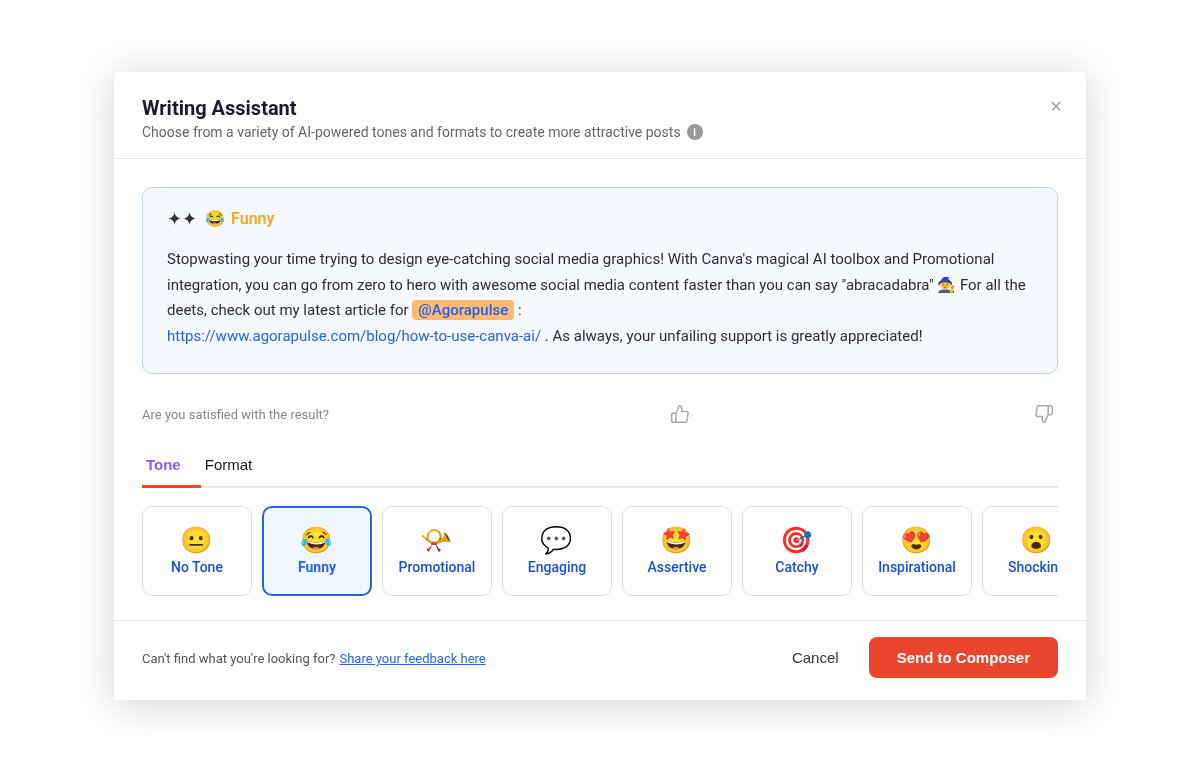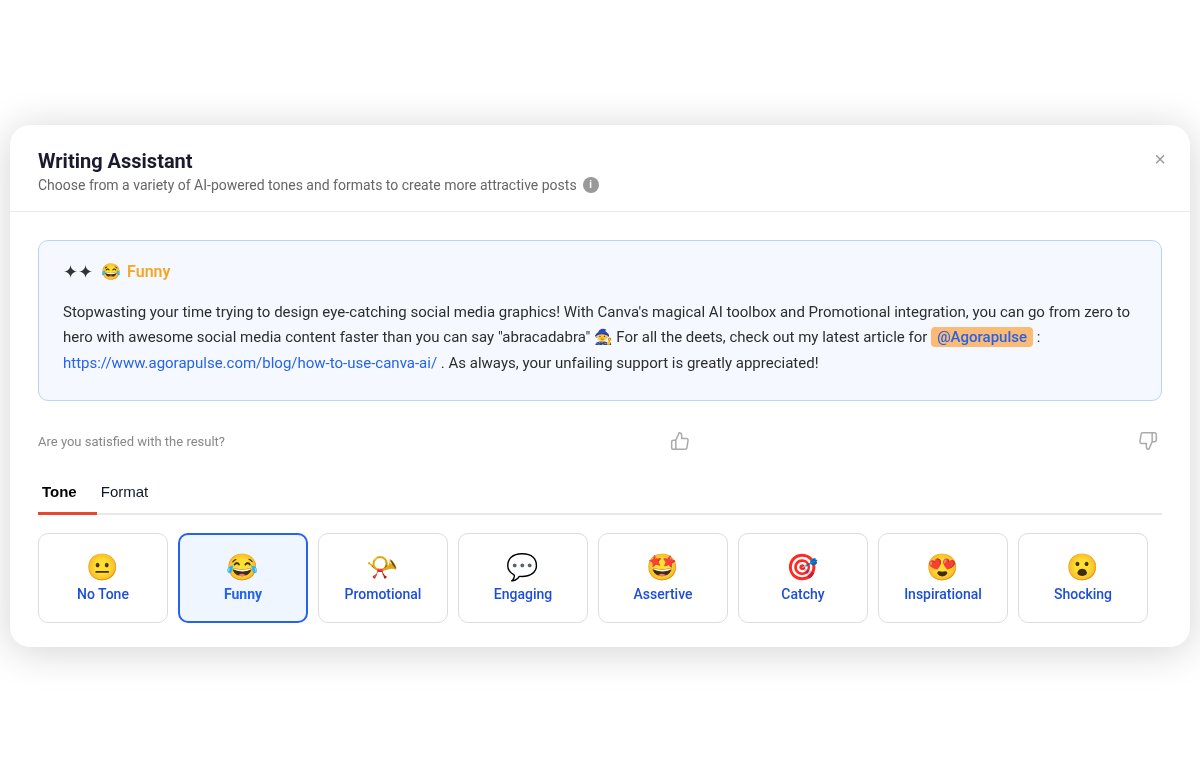--- a/index.html
+++ b/index.html
@@ -7,23 +7,23 @@
       font-family: -apple-system, BlinkMacSystemFont, 'Segoe UI', Roboto, sans-serif;
       background: #fff;
       color: #333;
       width: 1200px;
       min-height: 772px;
       display: flex;
       align-items: center;
       justify-content: center;
     }
     .modal {
-      width: 1180px;
+      width: 972px;
       background: #fff;
-      border-radius: 20px;
+      border-radius: 4px;
       box-shadow: 0 4px 40px rgba(0,0,0,0.18);
       padding: 0;
       overflow: hidden;
       position: relative;
     }
     .modal-header {
       padding: 24px 28px 18px 28px;
       border-bottom: 1px solid #e8e8e8;
       position: relative;
     }
@@ -143,21 +143,21 @@
       cursor: pointer;
       border-bottom: 3px solid transparent;
       margin-bottom: -2px;
       transition: color 0.2s;
       background: none;
       border-top: none;
       border-left: none;
       border-right: none;
     }
     .tab-item.active {
-      color: #000000;
+      color: #8b5cf6;
       font-weight: 700;
       border-bottom: 3px solid #e8472e;
     }
     .tones-grid {
       display: flex;
       gap: 10px;
       padding: 18px 0 24px 0;
       overflow-x: auto;
     }
     .tone-card {
@@ -339,14 +339,24 @@
       </div>
 
       <div class="tone-card">
         <span class="tone-emoji">😮</span>
         <span class="tone-name">Shocking</span>
       </div>
     </div>
 
   </div>
 
+  <div class="modal-footer">
+    <div>
+      <span class="feedback-text">Can't find what you're looking for?</span>
+      <a class="feedback-link" href="#">Share your feedback here</a>
+    </div>
+    <div class="footer-buttons">
+      <button class="cancel-btn">Cancel</button>
+      <button class="send-btn">Send to Composer</button>
+    </div>
+  </div>
 
 </div>
 
 </body></html>

